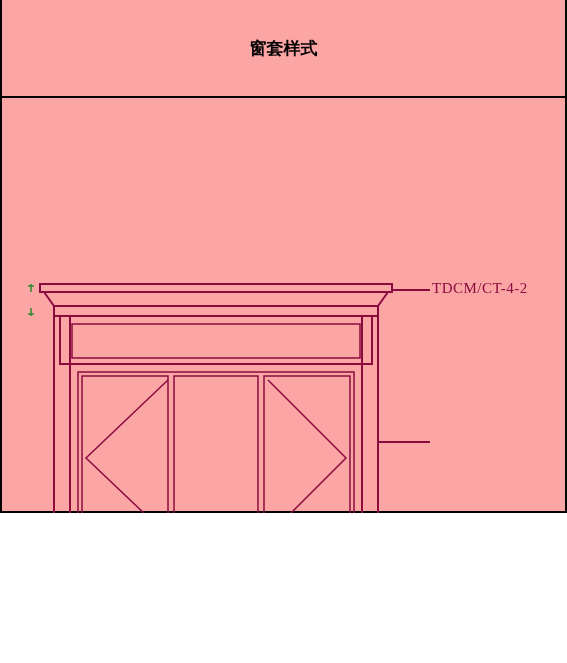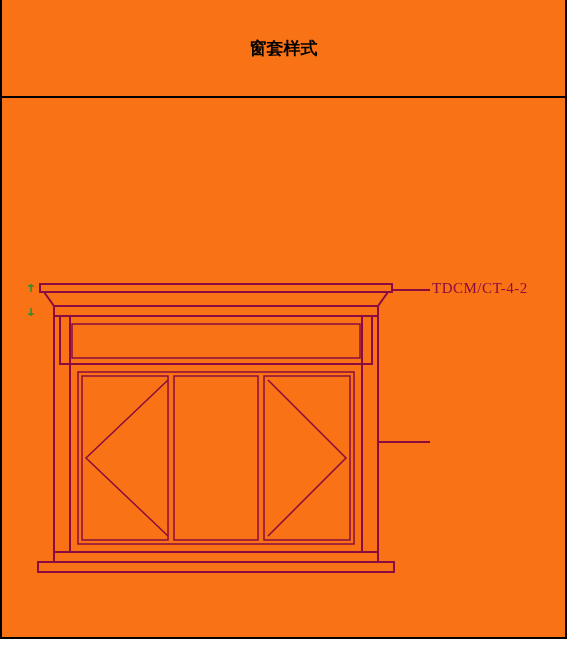--- a/index.html
+++ b/index.html
@@ -1,17 +1,17 @@
 <!DOCTYPE html>
 <html><head>
 <meta charset="utf-8">
 <style>
 html,body{margin:0;padding:0}
 body{font-family:"Microsoft YaHei",Arial,sans-serif;background:#fff}
-.page{width:567px;height:639px;box-sizing:border-box;border:2px solid #000;border-top:none;position:relative;background:#f97316}
+.page{width:567px;height:513px;box-sizing:border-box;border:2px solid #000;border-top:none;position:relative;background:#fca5a5}
 .title-block{height:96px;border-bottom:2px solid #000;display:flex;align-items:center;justify-content:center}
 .title-text{font-size:17px;font-weight:bold;color:#000}
 .canvas{position:absolute;left:24px;top:280px;width:520px;height:310px}
 .leader-text{position:absolute;font-family:Liberation Serif, serif;font-size:15px;color:#8a0c3f;letter-spacing:.5px;white-space:nowrap}
 svg{display:block}
 </style>
 </head>
 <body>
 
 <div class="page">

